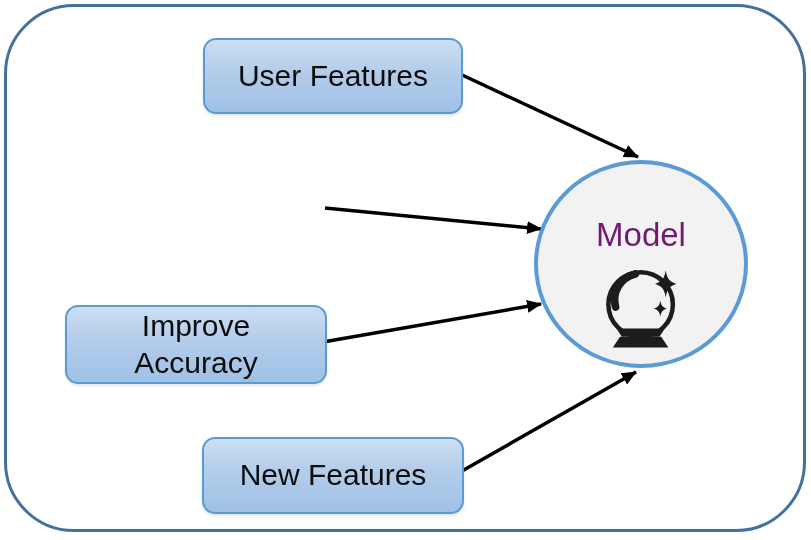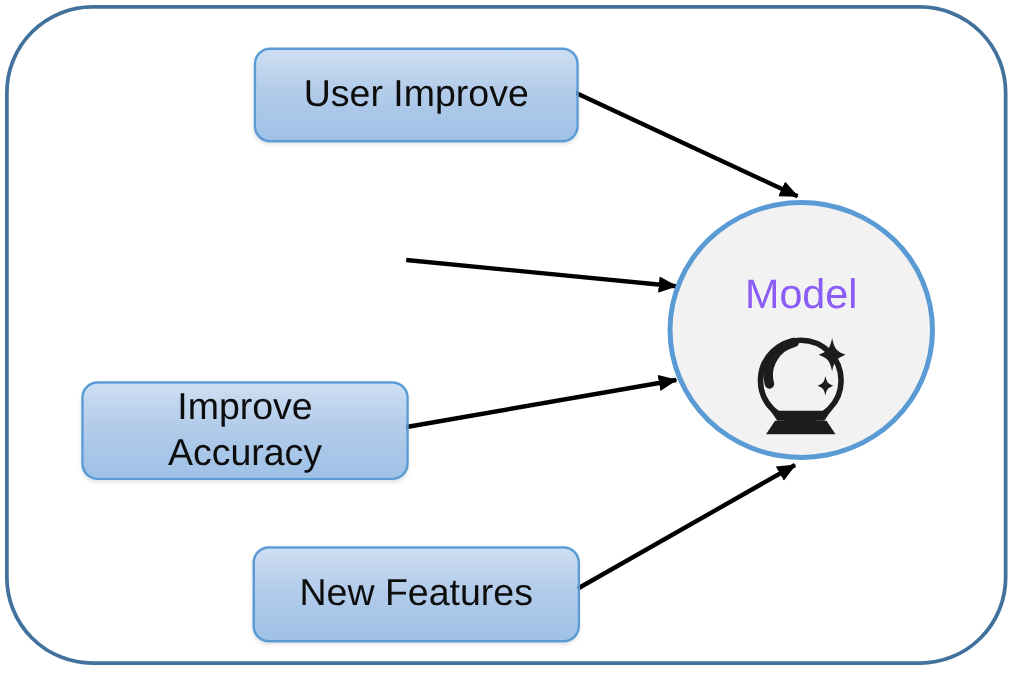--- a/index.html
+++ b/index.html
@@ -65,21 +65,21 @@
     background: #F2F2F2;
     box-sizing: border-box;
   }
   .model-label {
     position: absolute;
     left: 0;
     right: 0;
     top: 52px;
     text-align: center;
     font-size: 33px;
-    color: #8b5cf6;
+    color: #701a75;
   }
   .crystal-ball-icon {
     position: absolute;
     left: 64px;
     top: 101px;
   }
 </style>
 </head>
 <body>
 
@@ -93,21 +93,21 @@
         <path d="M0,0 L15,6.5 L0,13 Z" fill="#000000"></path>
       </marker>
     </defs>
     <line x1="460" y1="74" x2="638" y2="157" stroke="#000000" stroke-width="3.5" marker-end="url(#ah)"></line>
     <line x1="325" y1="208" x2="541" y2="229" stroke="#000000" stroke-width="3.5" marker-end="url(#ah)"></line>
     <line x1="323" y1="342" x2="541" y2="304" stroke="#000000" stroke-width="3.5" marker-end="url(#ah)"></line>
     <line x1="462" y1="471" x2="636" y2="372" stroke="#000000" stroke-width="3.5" marker-end="url(#ah)"></line>
   </svg>
 
   <div class="node node-user-feedback">
-    <span class="node-label">User Improve</span>
+    <span class="node-label">User Features</span>
   </div>
 
 
   <div class="node node-improve-accuracy">
     <span class="node-label">Improve Accuracy</span>
   </div>
 
   <div class="node node-new-features">
     <span class="node-label">New Features</span>
   </div>

